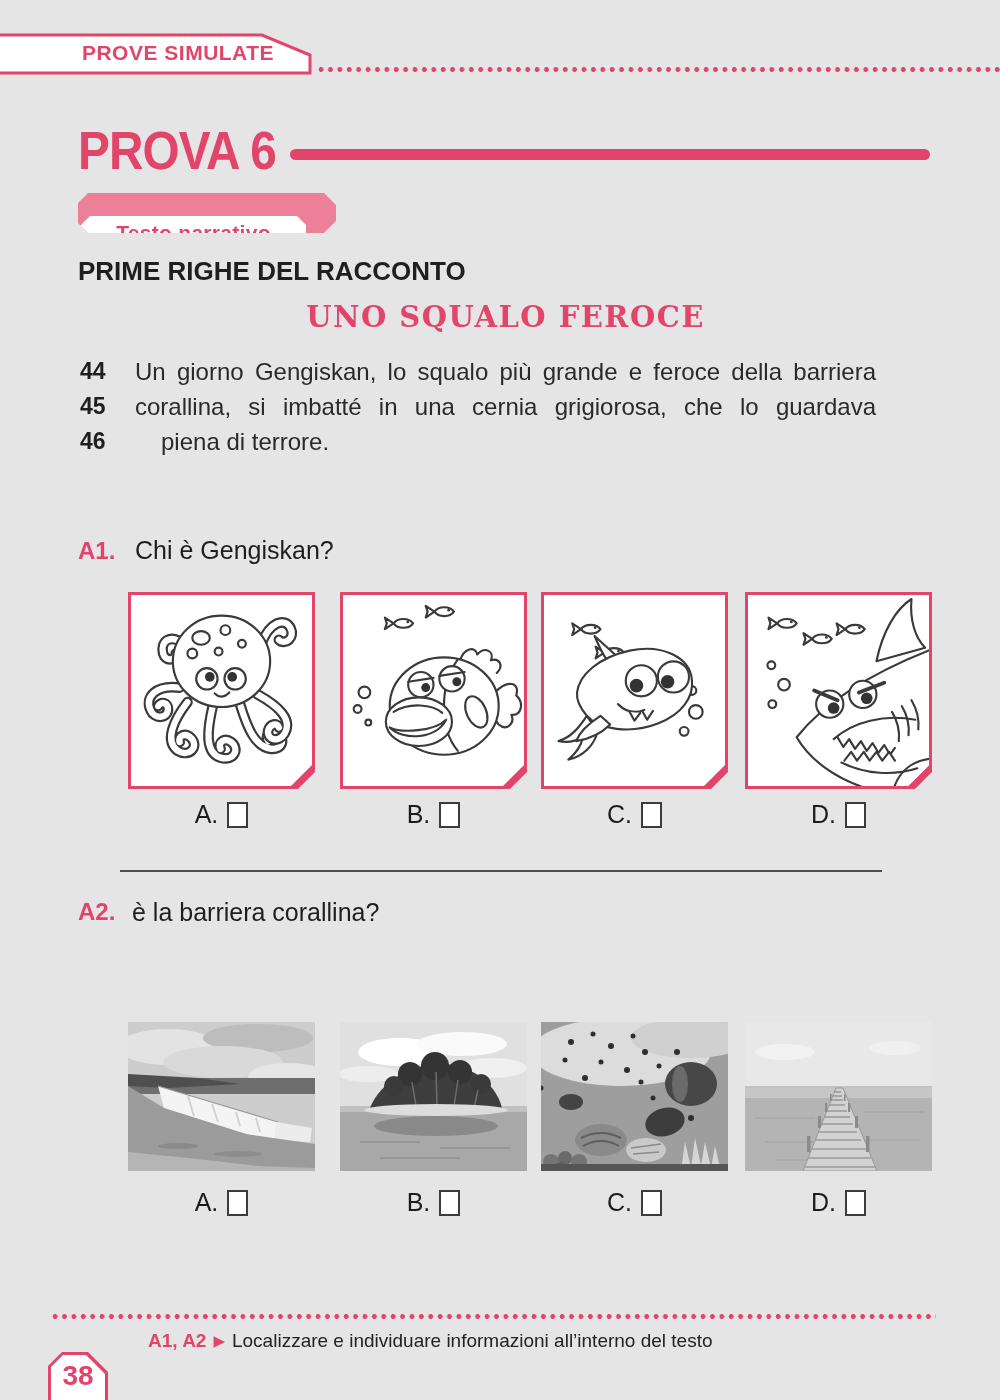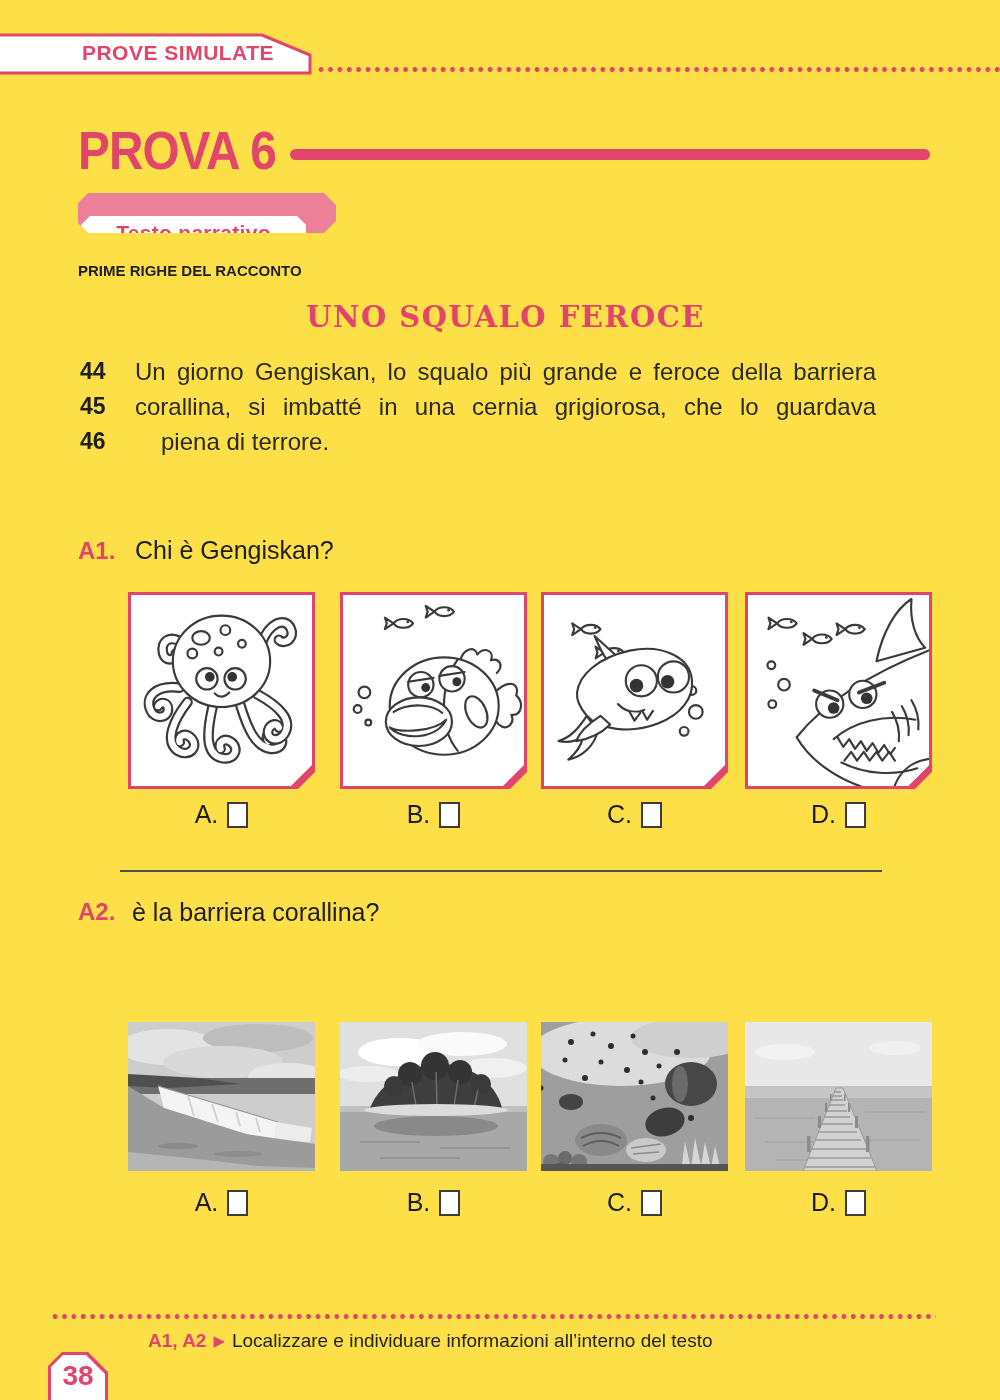--- a/index.html
+++ b/index.html
@@ -3,41 +3,41 @@
 <meta charset="utf-8">
 <style>
   :root{
     --pink:#e2456b;
     --pinklight:#ec8098;
     --ink:#262626;
   }
   *{margin:0;padding:0;box-sizing:border-box;}
   html,body{background:#ffffff;}
   body{font-family:"Liberation Sans",sans-serif;color:var(--ink);}
-  .page{position:relative;width:1000px;height:1400px;background:#fde047;overflow:hidden;text-decoration:underline;}
+  .page{position:relative;width:1000px;height:1400px;background:#e5e5e5;overflow:hidden;text-decoration:underline;}
 
   
   .dots{position:absolute;height:7px;background-image:radial-gradient(circle at 3px 3.5px,var(--pink) 2.2px,transparent 2.7px);background-size:9.4px 7px;background-repeat:repeat-x;}
 
   
   .hdr-tab{position:absolute;left:0;top:33px;width:314px;height:42px;}
   .hdr-tab svg{position:absolute;left:0;top:0;}
   .hdr-tab .lbl{position:absolute;left:58px;top:8px;width:240px;text-align:center;font-size:21px;font-weight:bold;letter-spacing:.5px;color:var(--pink);}
 
   .prova-title{position:absolute;left:78px;top:120px;font-size:53px;font-weight:bold;color:var(--pink);letter-spacing:-1px;transform:scaleX(.9);transform-origin:left;white-space:nowrap;}
   .prova-rule{position:absolute;left:290px;top:149px;width:640px;height:11px;background:var(--pink);border-radius:6px;}
 
   
   .badge{position:absolute;left:78px;top:193px;width:258px;height:40px;background:var(--pinklight);
     clip-path:polygon(10px 0,calc(100% - 12px) 0,100% 12px,100% calc(100% - 12px),calc(100% - 12px) 100%,10px 100%,0 calc(100% - 10px),0 10px);}
   .badge .inner{position:absolute;left:3px;top:3px;width:225px;height:34px;background:#fff;
     clip-path:polygon(9px 0,calc(100% - 9px) 0,100% 9px,100% calc(100% - 9px),calc(100% - 9px) 100%,9px 100%,0 calc(100% - 9px),0 9px);
     display:flex;align-items:center;justify-content:center;font-size:21px;font-weight:bold;color:var(--pink);letter-spacing:.3px;margin-top:20px;}
 
-  .kicker{position:absolute;left:78px;top:262px;font-size:15px;font-weight:bold;color:#1f1f1f;}
+  .kicker{position:absolute;left:78px;top:256px;font-size:26px;font-weight:bold;color:#1f1f1f;}
   .story-title{position:absolute;left:135px;top:300px;width:741px;text-align:center;font-family:"DejaVu Serif",serif;font-weight:bold;font-size:29px;color:var(--pink);letter-spacing:1.5px;}
 
   .pline-num{position:absolute;left:80px;width:34px;font-size:23px;font-weight:bold;color:#1f1f1f;}
   .pline-txt{position:absolute;left:135px;width:741px;font-size:24px;color:#2a2a2a;}
   .just{text-align:justify;text-align-last:justify;}
 
   .qlabel{position:absolute;left:78px;font-size:24px;font-weight:bold;color:var(--pink);}
   .qtext{position:absolute;left:135px;font-size:25px;color:#1e1e1e;}
 
   

